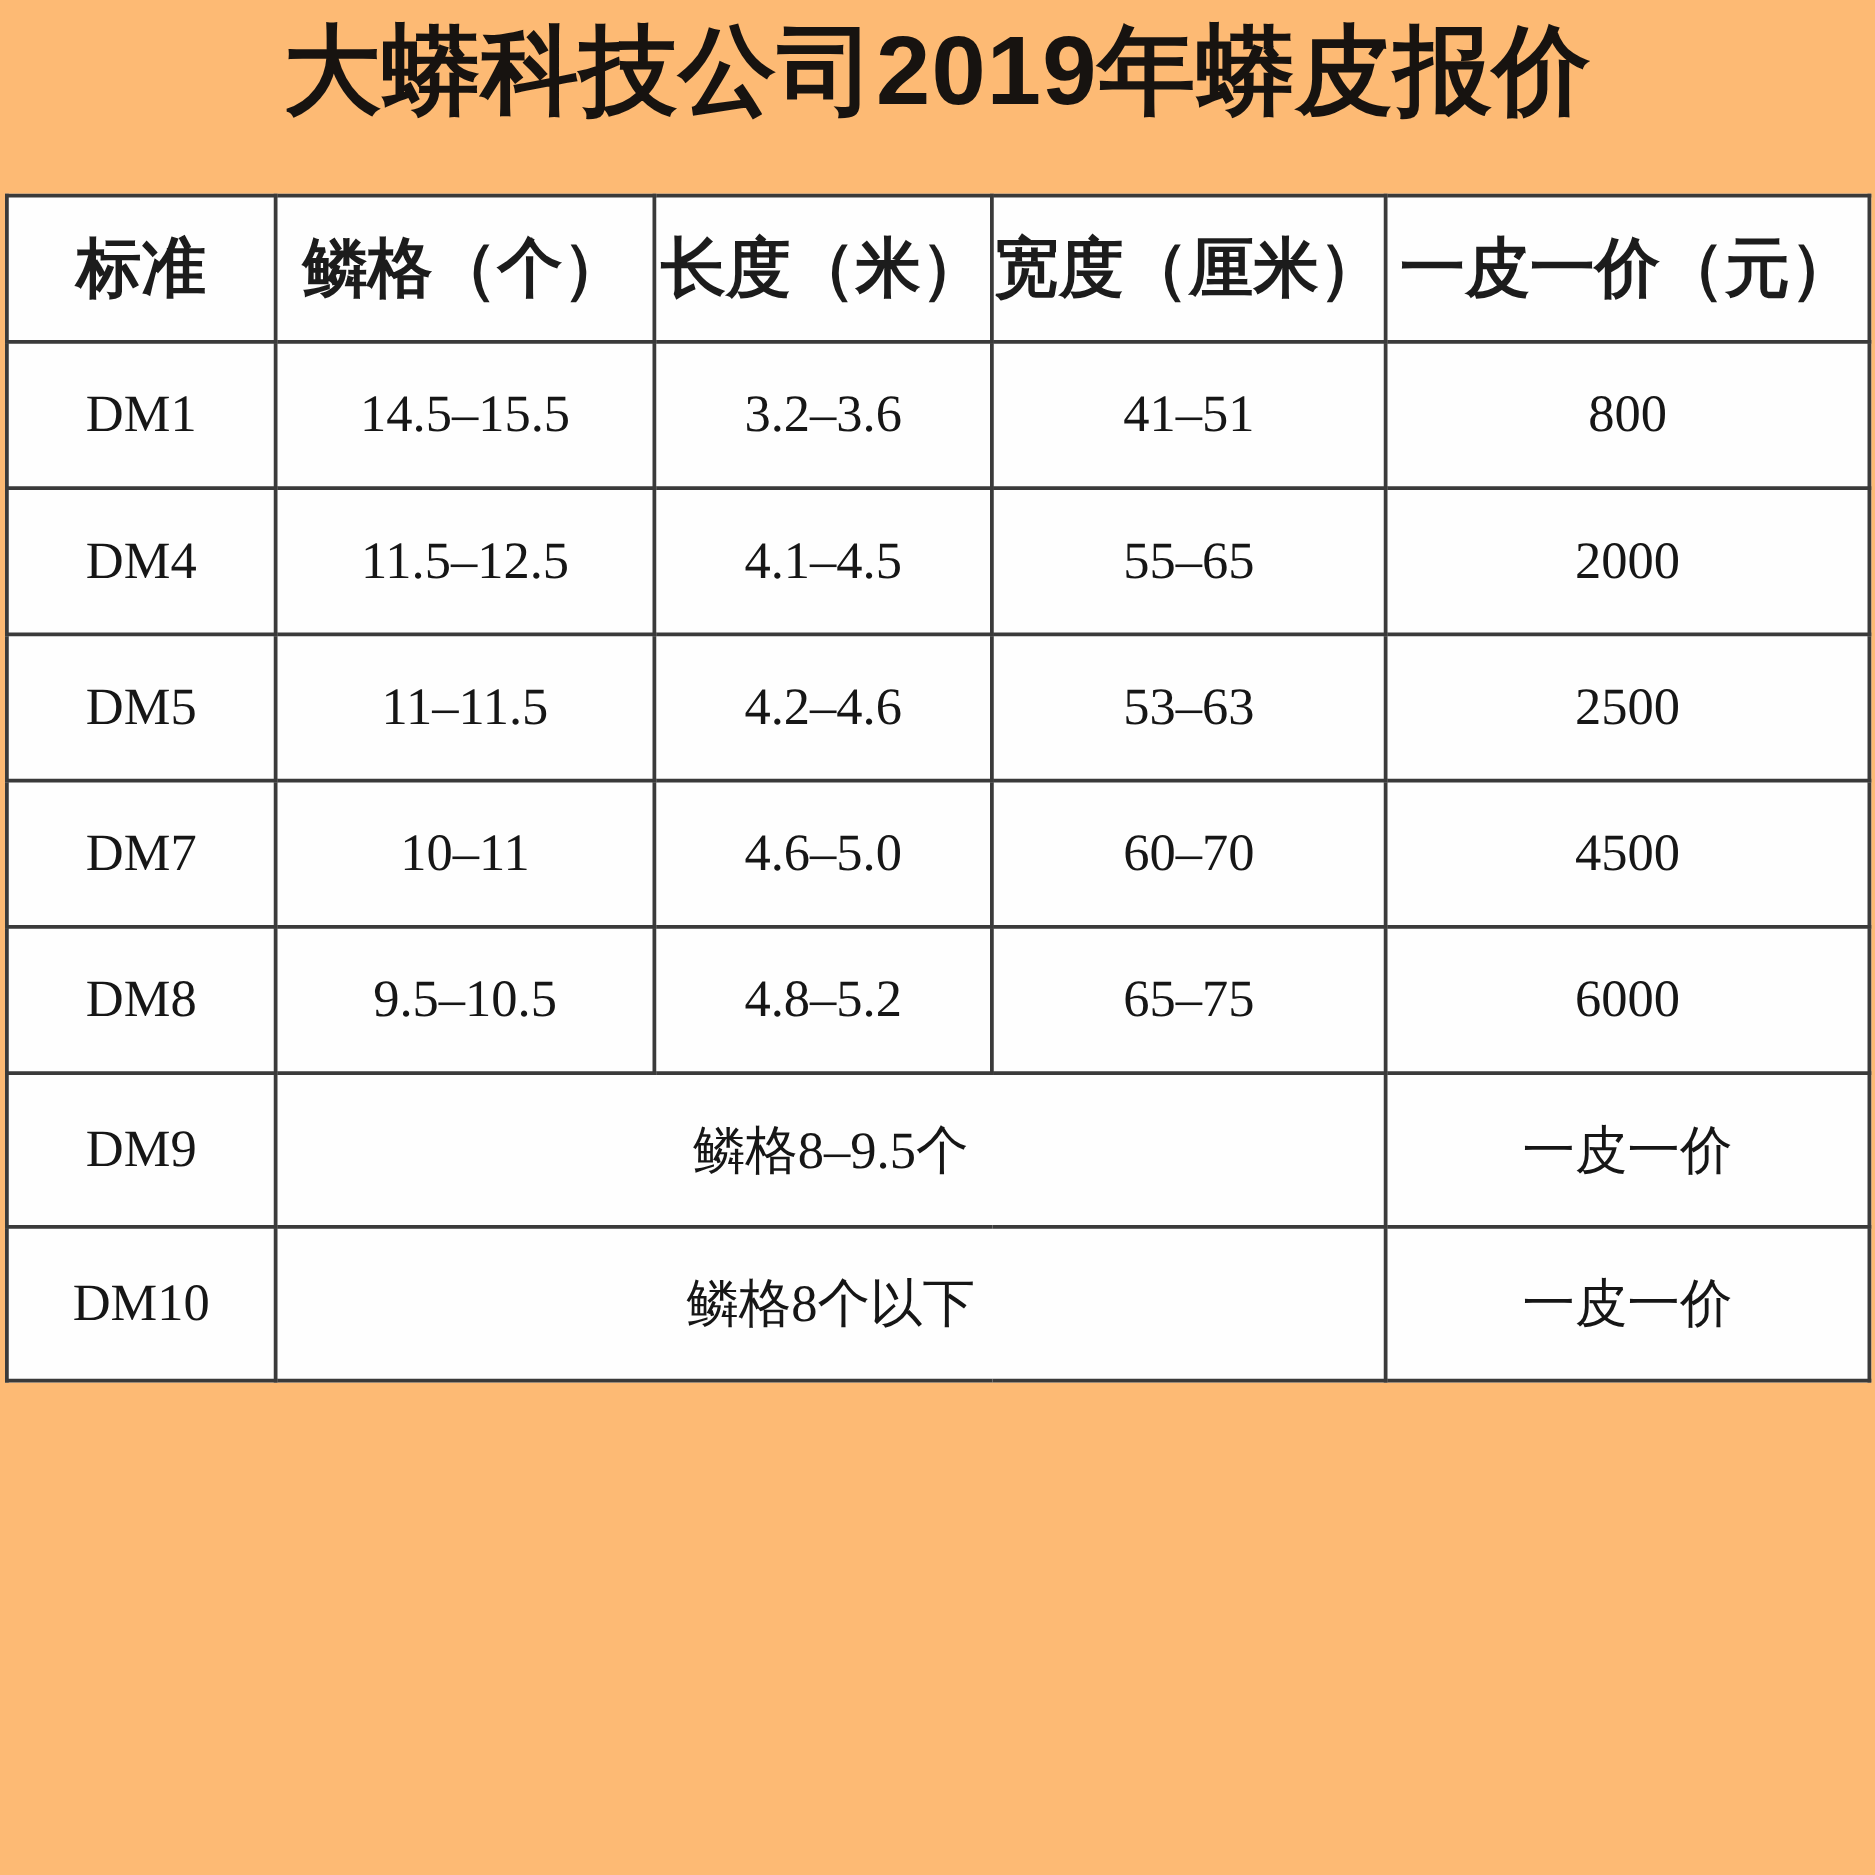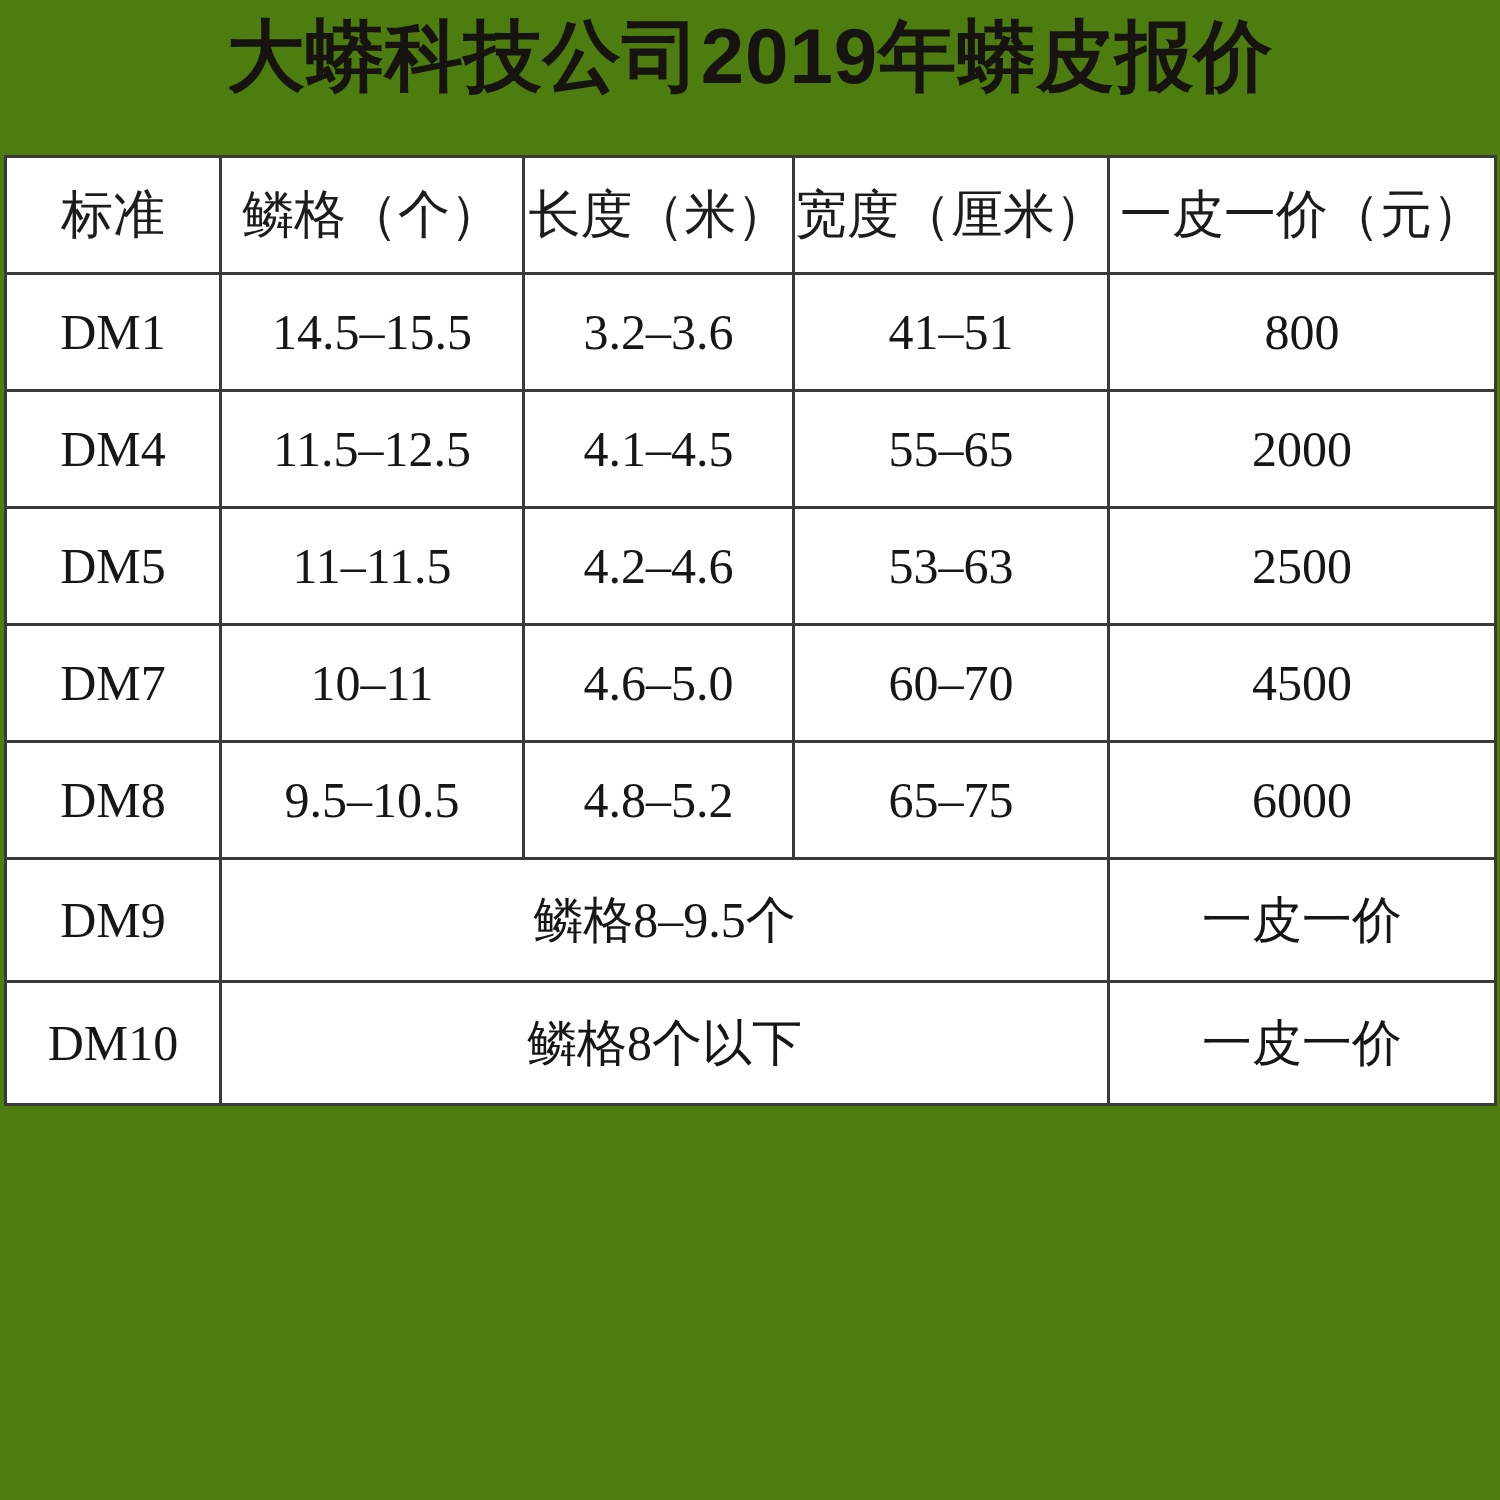--- a/index.html
+++ b/index.html
@@ -4,21 +4,21 @@
 <style>
   html, body {
     margin: 0;
     padding: 0;
     background: #ffffff;
   }
   .page {
     position: relative;
     width: 1500px;
     height: 1500px;
-    background: #4d7c0f;
+    background: #fdba74;
     overflow: hidden;
     font-family: "Liberation Serif", "DejaVu Serif", serif;
     color: #1a1a1a;
   }
   .title {
     margin: 0;
     height: 155px;
     line-height: 112px;
     text-align: center;
     font-family: "Liberation Sans", "DejaVu Sans", sans-serif;
@@ -39,27 +39,27 @@
   .price-table td {
     border: 3px solid #3a3a3a;
     text-align: center;
     vertical-align: middle;
     padding: 0;
     overflow: hidden;
     white-space: nowrap;
   }
   .price-table th {
     height: 114px;
-    font-weight: normal;
+    font-weight: bold;
     font-size: 52px;
     color: #1c1c1c;
   }
   .price-table td {
     height: 114px;
-    font-size: 50px;
+    font-size: 42px;
     color: #161616;
   }
   .price-table tr.tall td {
     height: 120px;
   }
   .c-standard { width: 215px; }
   .c-scale    { width: 303px; }
   .c-length   { width: 270px; }
   .c-width    { width: 315px; }
   .c-price    { width: 387px; }

